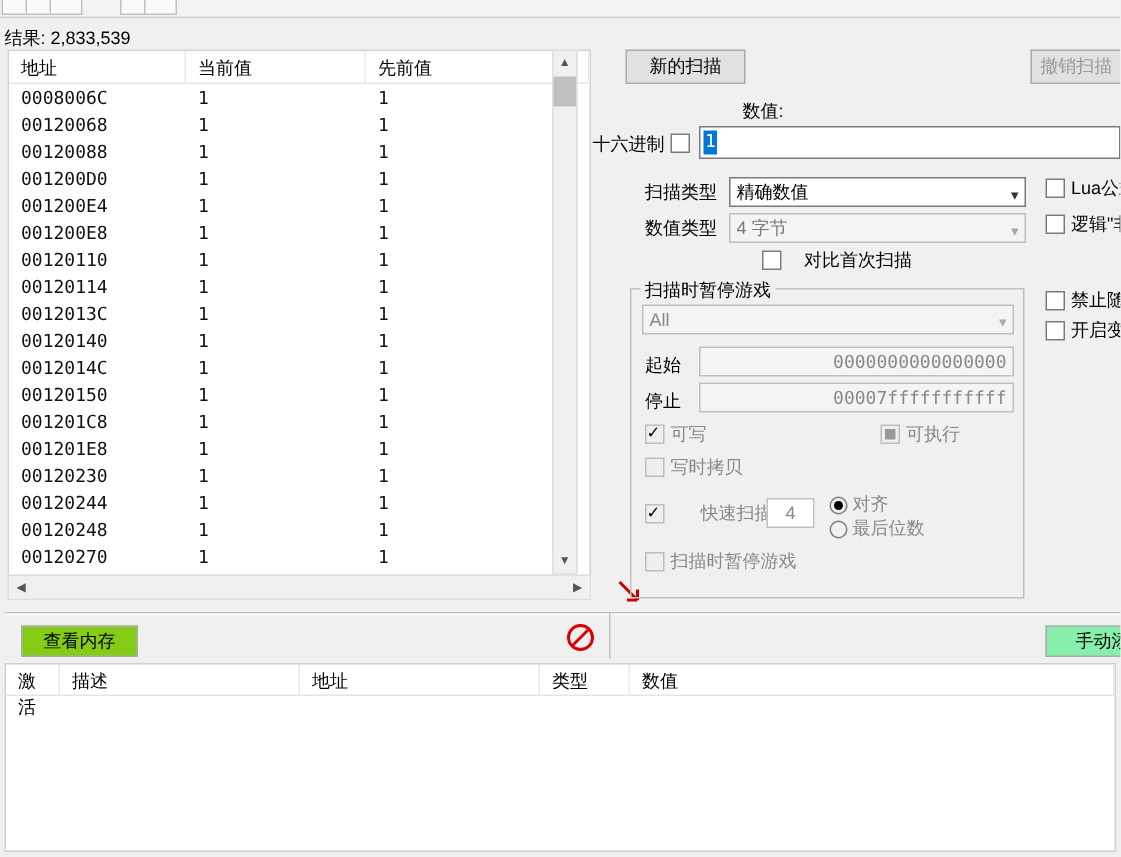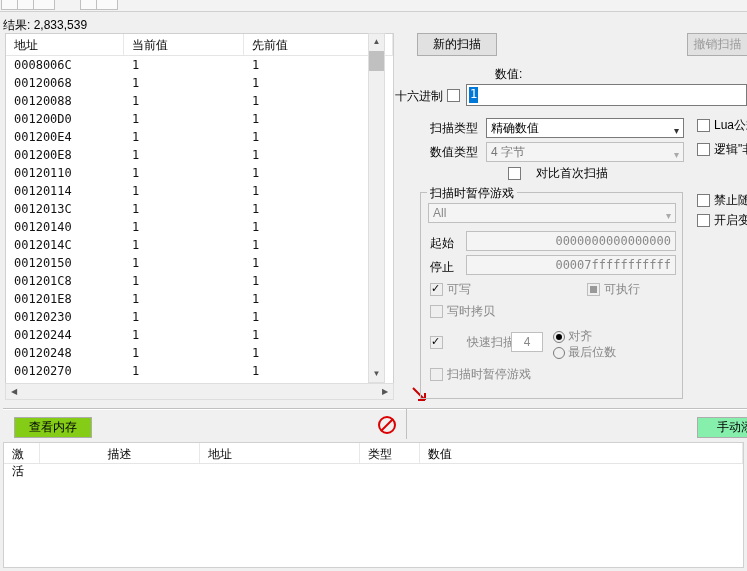--- a/index.html
+++ b/index.html
@@ -125,21 +125,21 @@
   .divline1 { position: absolute; left: 3px; top: 408px; width: 744px; height: 1px; background: #c0c0c0; }
   .divline1b { position: absolute; left: 3px; top: 409px; width: 744px; height: 1px; background: #ffffff; }
   .divline2 { position: absolute; left: 406px; top: 408px; width: 1px; height: 31px; background: #c0c0c0; }
   .manual-btn { position: absolute; left: 697px; top: 417px; width: 56px; height: 21px; border: 1px solid #adadad; border-right:none; background: #86efac; text-align: right; line-height: 19px; overflow: hidden; }
 
   
   .bot-wrap { position: absolute; left: 3px; top: 442px; width: 741px; height: 126px; background: #fff; border: 1px solid #d0d0d0; }
   .bot-head { display: flex; height: 21px; border-bottom: 1px solid #e5e5e5; }
   .bot-th { padding: 3px 8px; border-right: 1px solid #e8e8e8; }
   .bot-th.a { width: 36px; }
-  .bot-th.b { width: 160px; text-align: center;}
+  .bot-th.b { width: 160px;}
   .bot-th.c { width: 160px;}
   .bot-th.d { width: 60px;}
   .bot-th.e { flex: 1; }
 </style>
 </head>
 <body>
 
 <div class="root">
 
   <div class="topbar">

